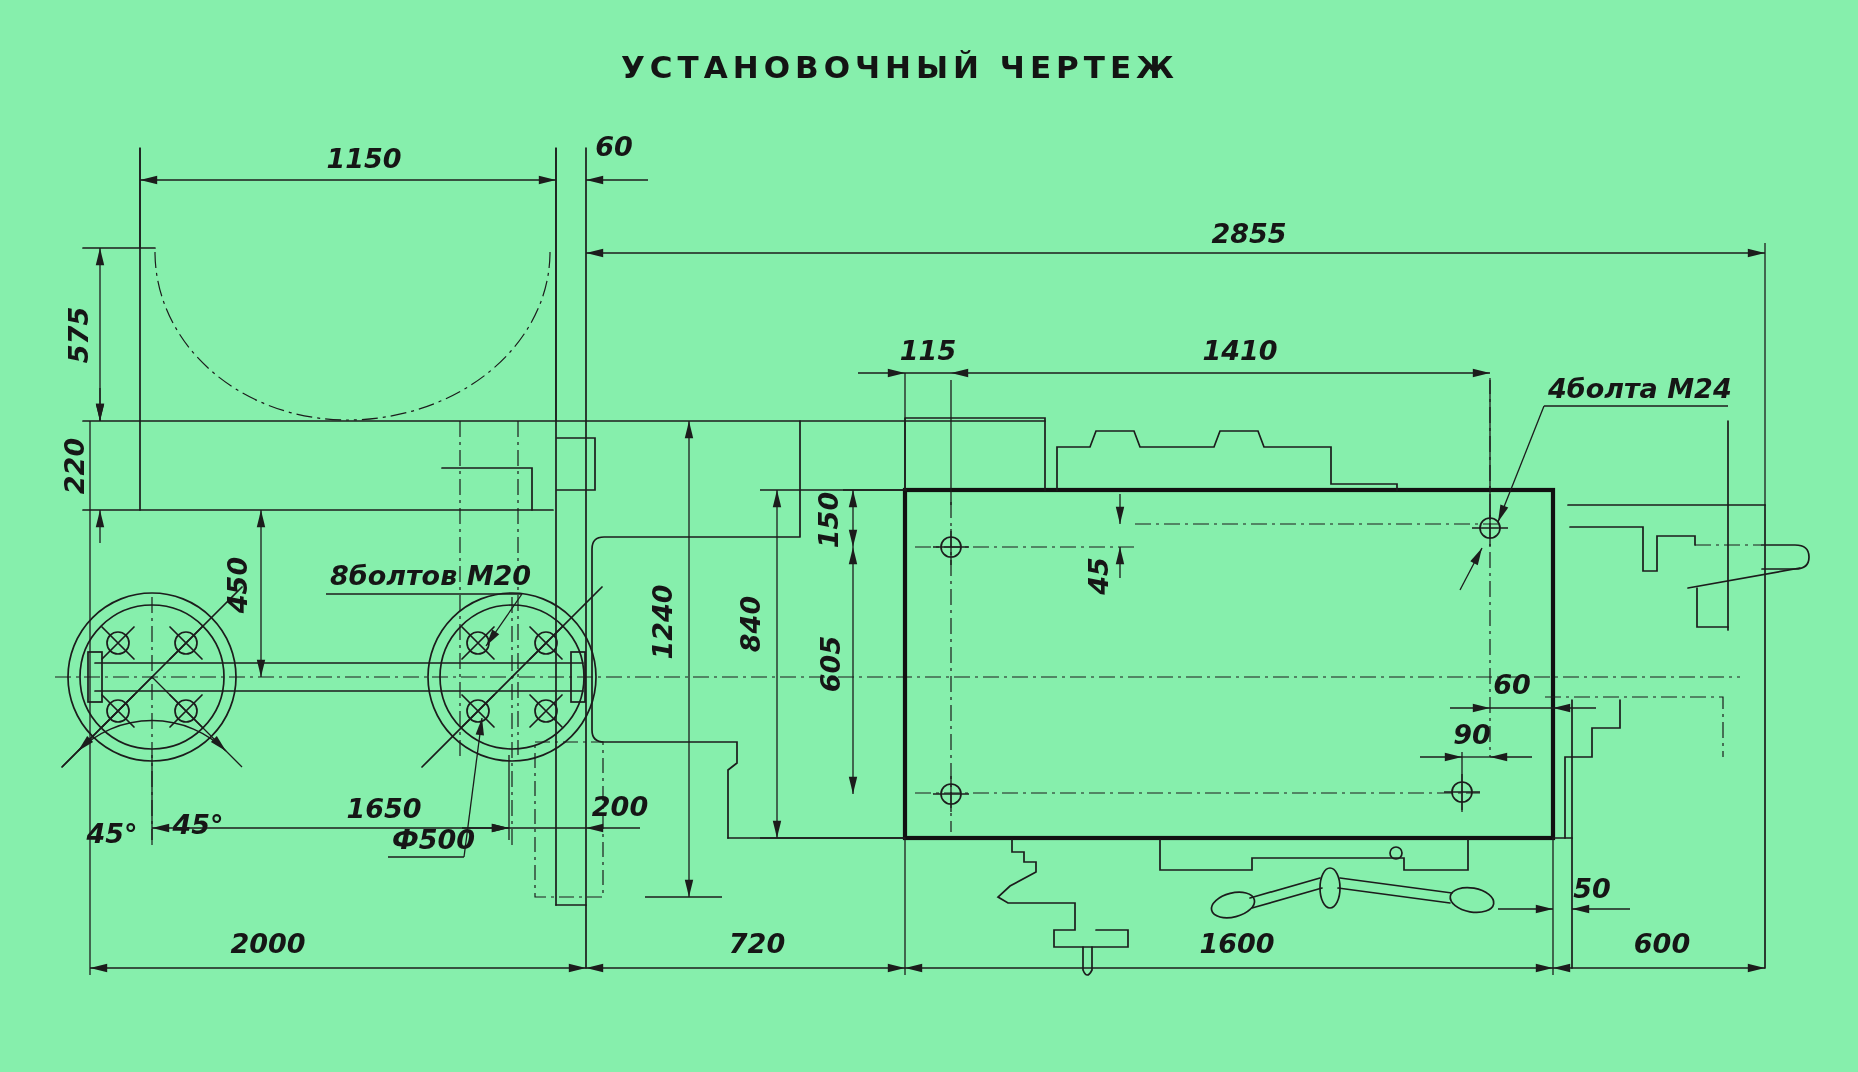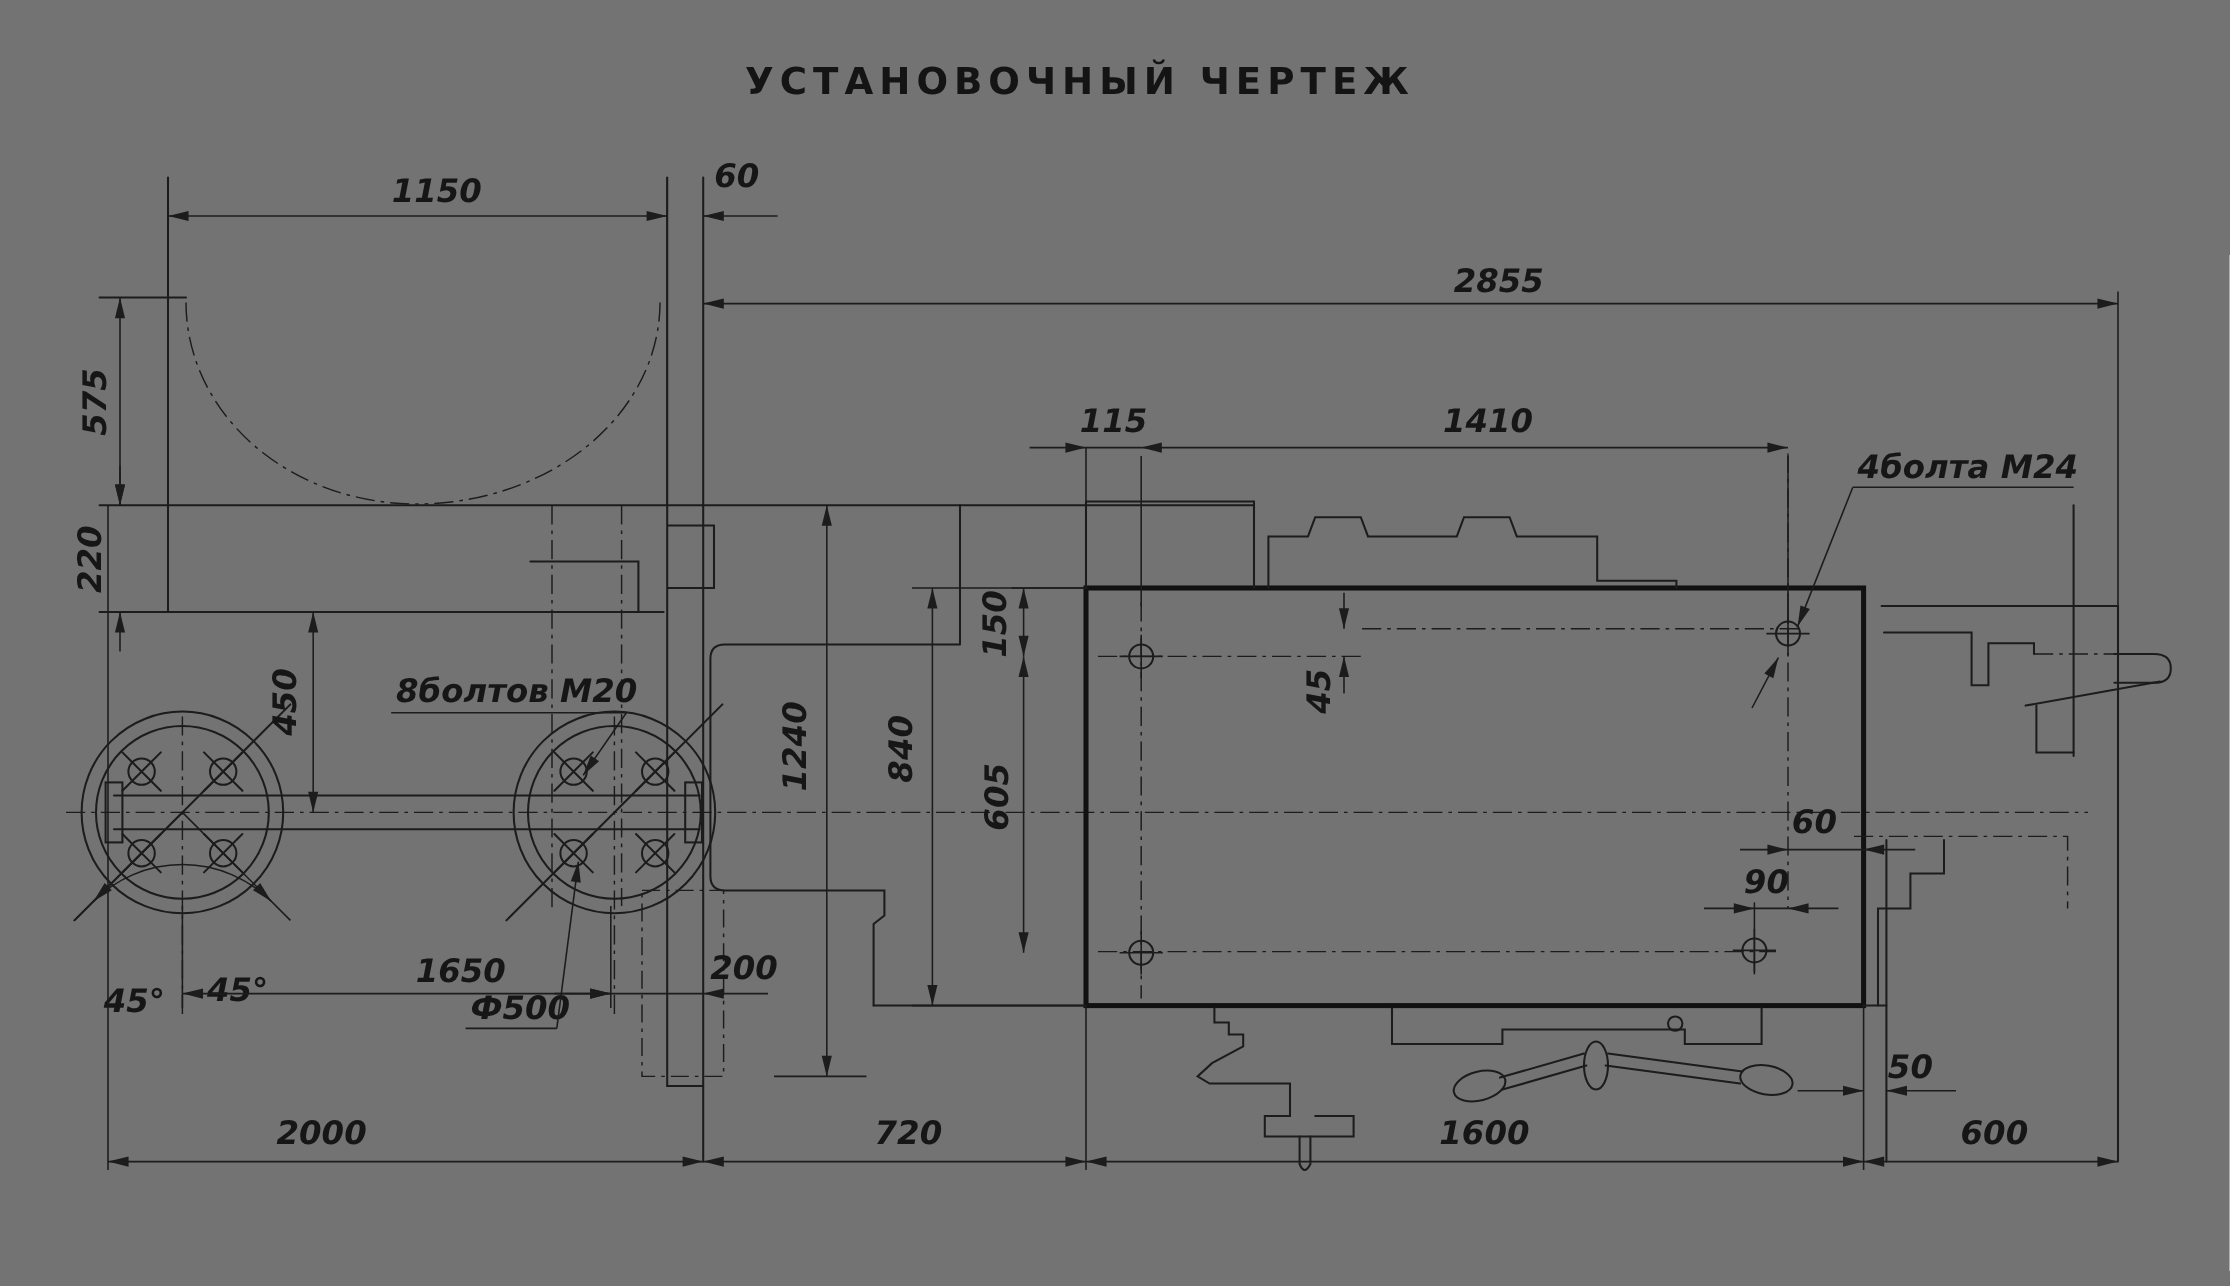--- a/index.html
+++ b/index.html
@@ -1,16 +1,16 @@
 <!DOCTYPE html>
 <html><head>
 <meta charset="utf-8">
 <style>
   html,body{margin:0;padding:0;background:#e8e8e4;}
-  .sheet{position:relative;width:1858px;height:1072px;background:#737373;overflow:hidden;
+  .sheet{position:relative;width:1858px;height:1072px;background:#86efac;overflow:hidden;
          font-family:"DejaVu Sans", sans-serif;}
   svg{position:absolute;inset:0;}
   .ln   {stroke:#1c1c1c;stroke-width:1.7;fill:none;stroke-linecap:round;}
   .thick{stroke:#111;stroke-width:4.2;fill:none;stroke-linejoin:miter;}
   .dim  {stroke:#1c1c1c;stroke-width:1.3;fill:none;}
   .cl   {stroke:#1c1c1c;stroke-width:1.2;fill:none;stroke-dasharray:16 5 3 5;}
   .hid  {stroke:#1c1c1c;stroke-width:1.2;fill:none;stroke-dasharray:15 5 3 5;}
   .dimtxt{font-style:italic;font-weight:600;font-size:27px;fill:#161616;}
   .anntxt{font-style:italic;font-weight:600;font-size:27px;fill:#161616;}
   .ttl  {font-weight:700;font-size:31px;letter-spacing:5px;fill:#141414;}

